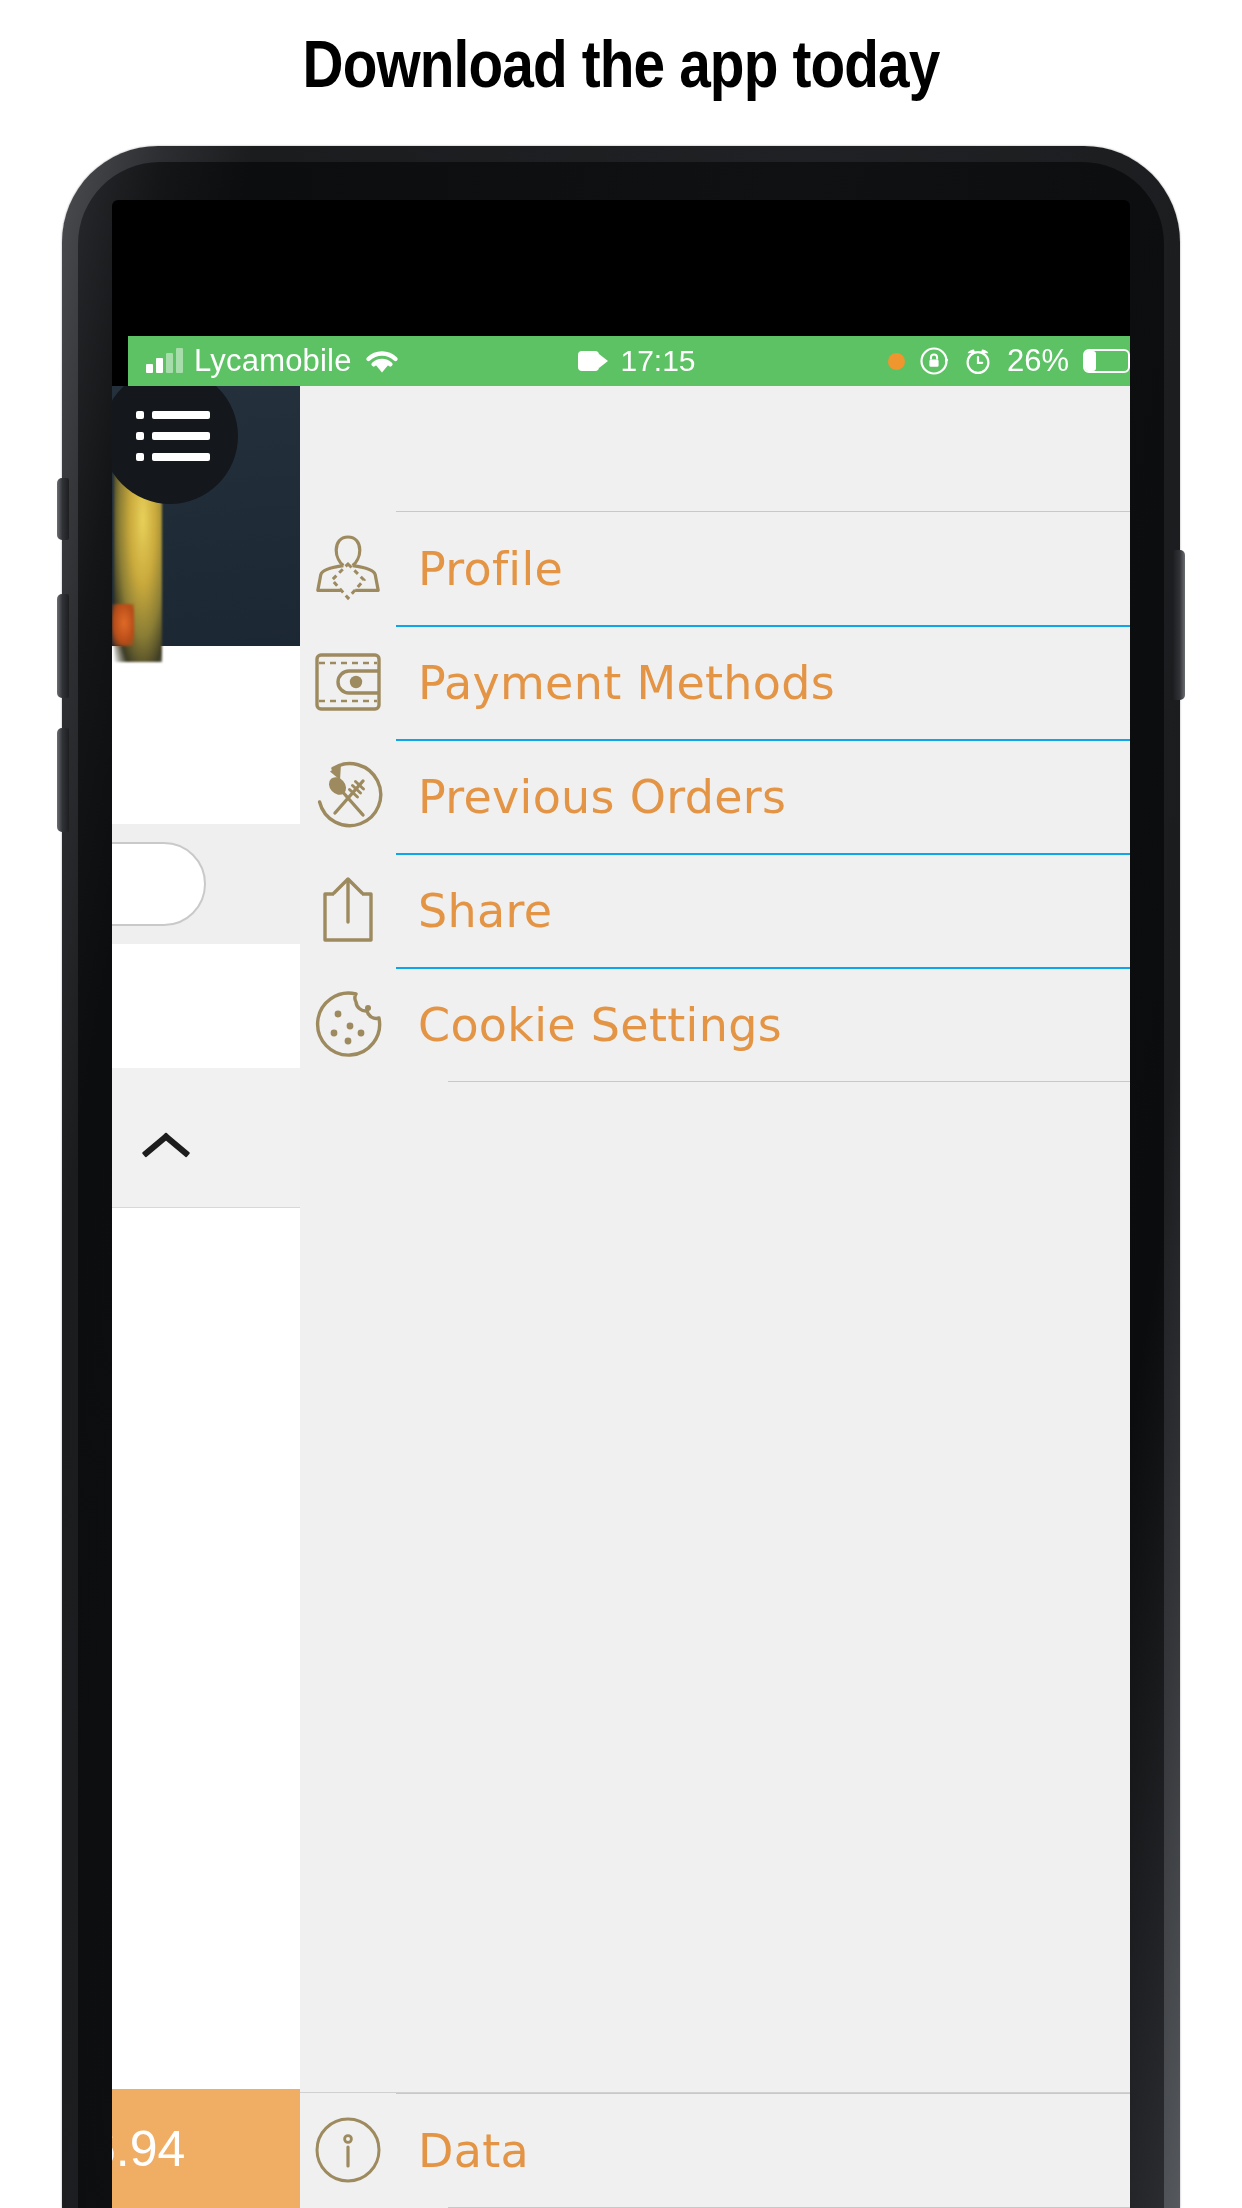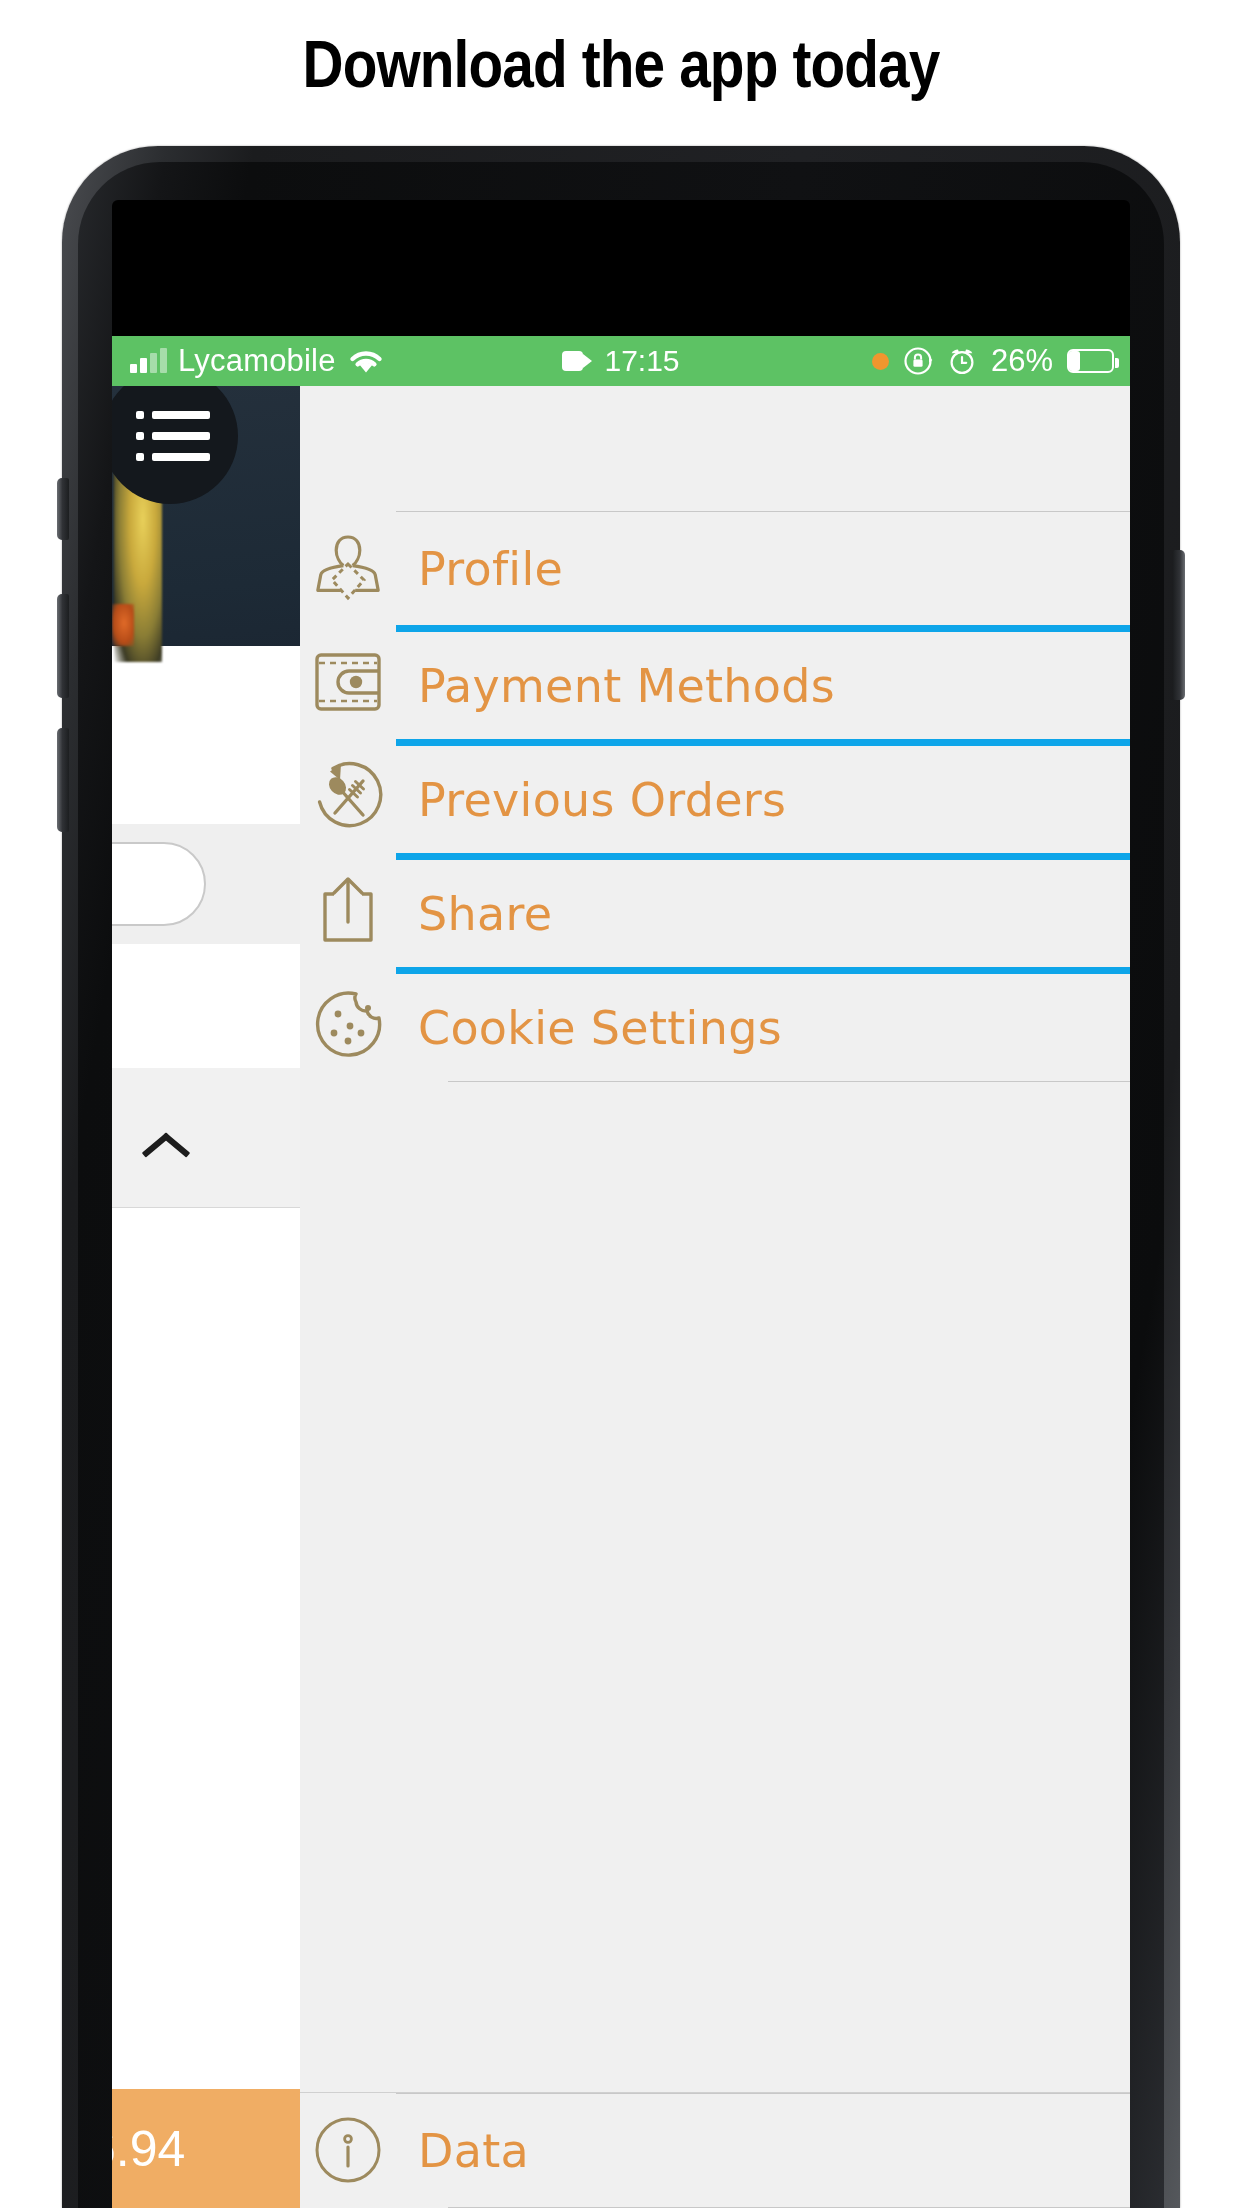--- a/index.html
+++ b/index.html
@@ -68,21 +68,21 @@
   }
   .speaker{
     position:absolute; left:50%; top:84px; margin-left:-50px;
     width:210px; height:15px; border-radius:8px;
     background:repeating-linear-gradient(90deg,#2c2e31 0 3px,#131416 3px 6px);
     box-shadow:inset 0 0 3px #000;
   }
 
   
   .statusbar{
-    position:absolute; left:0; top:136px; width:1018px; height:50px;
+    position:absolute; left:16px; top:136px; width:1018px; height:50px;
     background:#5dc264;
     display:flex; align-items:center;
     color:#ffffff;
     font-size:31px;
   }
   .sb-left{ display:flex; align-items:center; gap:11px; padding-left:18px; flex:0 0 auto; }
   .sb-mid { position:absolute; left:0; width:1018px; display:flex; justify-content:center;
             align-items:center; gap:12px; pointer-events:none; }
   .sb-right{ position:absolute; right:16px; display:flex; align-items:center; gap:14px; }
 
@@ -193,21 +193,21 @@
   }
   .mi .ico{
     width:96px; flex:0 0 96px;
     display:flex; align-items:center; justify-content:center;
     color:#9d8a5e;
   }
   .mi .lbl-wrap{
     flex:1 1 auto; height:100%;
     display:flex; align-items:center;
     padding-left:22px;
-    border-top:7px solid #0ea5e9;
+    border-top:2px solid #0ea5e9;
   }
   .mi:first-child .lbl-wrap{ border-top:1px solid #c8c8c8; }
   .mi .lbl{
     font-size:46px;
     color:#e39444;
     font-family:"DejaVu Sans", sans-serif;
     font-weight:400;
     letter-spacing:.3px;
     white-space:nowrap;
   }

